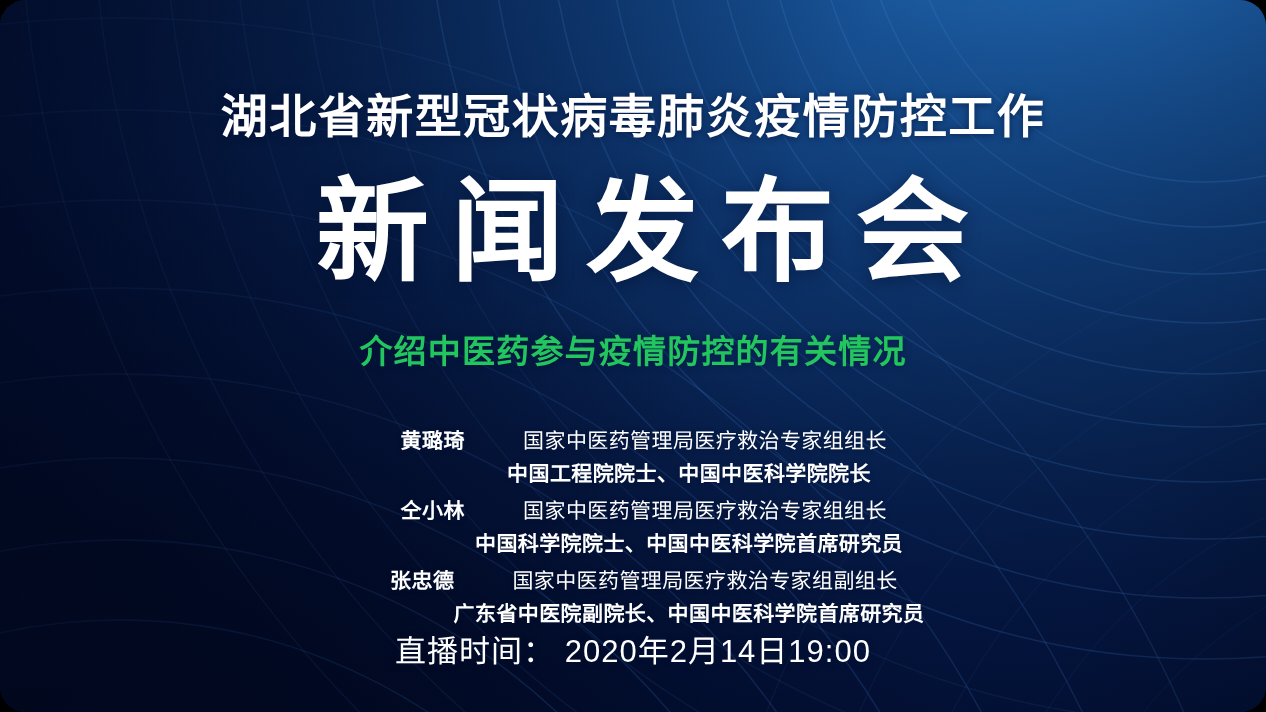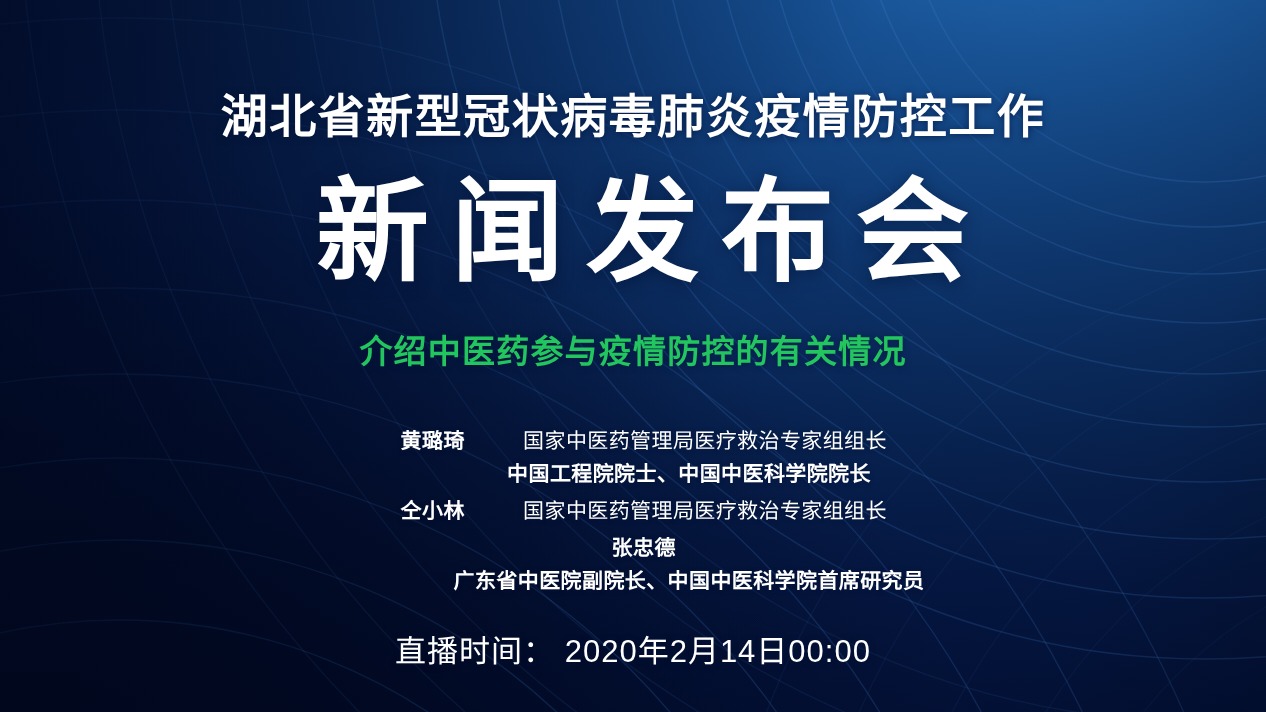--- a/index.html
+++ b/index.html
@@ -9,20 +9,21 @@
     background: #000;
   }
   #poster {
     position: relative;
     width: 1266px;
     height: 712px;
     overflow: hidden;
     font-family: "Liberation Sans", "DejaVu Sans", sans-serif;
     background: #02103f;
     user-select: none;
+    border-radius: 26px;
   }
 
   
   .bg-base {
     position: absolute;
     inset: 0;
     background:
       radial-gradient(120% 150% at 88% -18%,
         #2a78c4 0%,
         #1f63ac 11%,
@@ -256,27 +257,29 @@
           <span class="speaker-role">国家中医药管理局医疗救治专家组组长</span>
         </div>
         <span class="speaker-affiliation">中国工程院院士、中国中医科学院院长</span>
       </div>
 
       <div class="speaker">
         <div class="speaker-row-primary">
           <span class="speaker-name">仝小林</span>
           <span class="speaker-role">国家中医药管理局医疗救治专家组组长</span>
         </div>
+        <span class="speaker-affiliation">中国科学院院士、中国中医科学院首席研究员</span>
       </div>
 
       <div class="speaker">
         <div class="speaker-row-primary">
           <span class="speaker-name">张忠德</span>
+          <span class="speaker-role">国家中医药管理局医疗救治专家组副组长</span>
         </div>
         <span class="speaker-affiliation">广东省中医院副院长、中国中医科学院首席研究员</span>
       </div>
 
     </div>
 
-    <div class="broadcast">直播时间： 2020年2月14日00:00</div>
+    <div class="broadcast">直播时间： 2020年2月14日19:00</div>
 
   </div>
 </div>
 
 </body></html>

